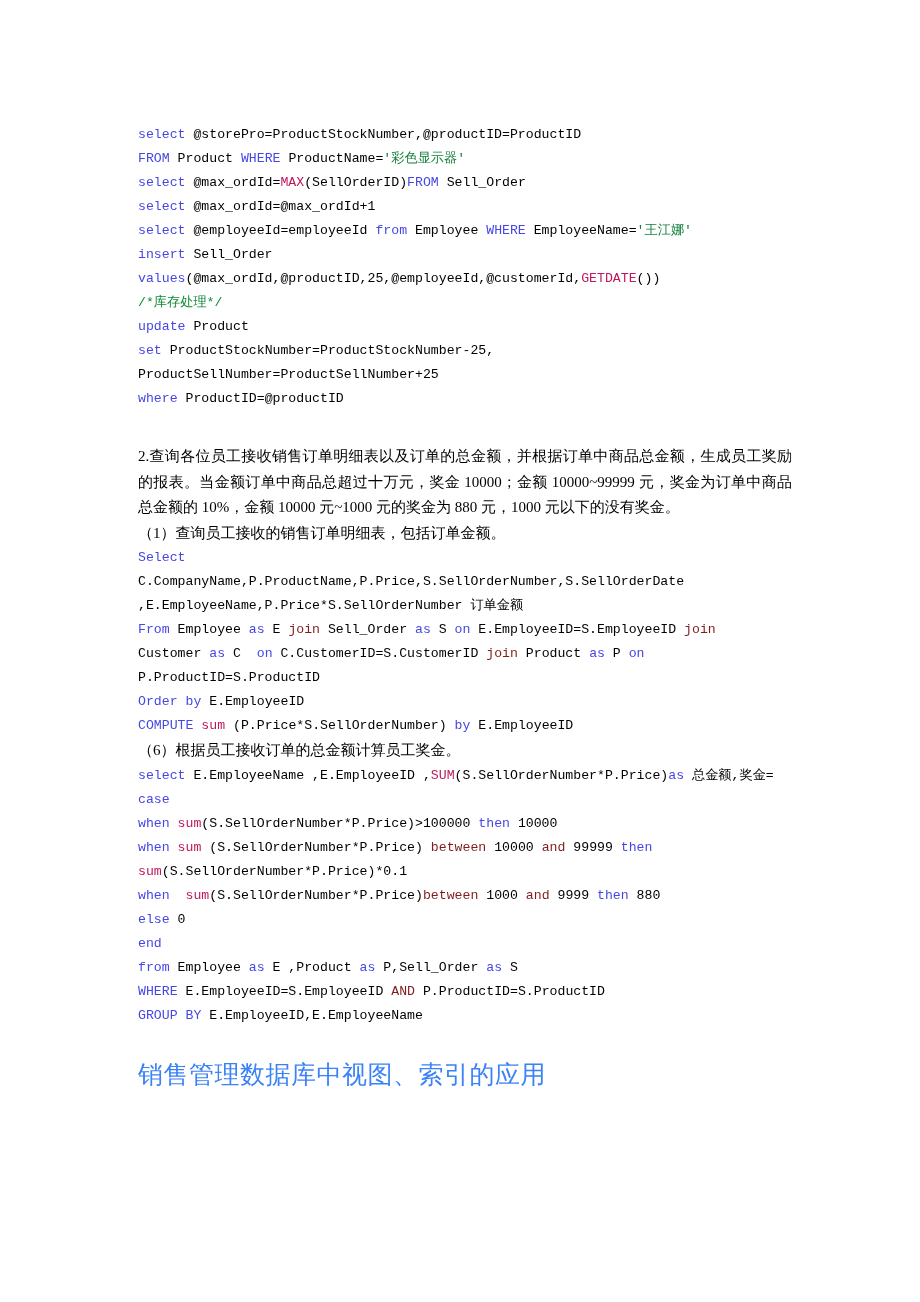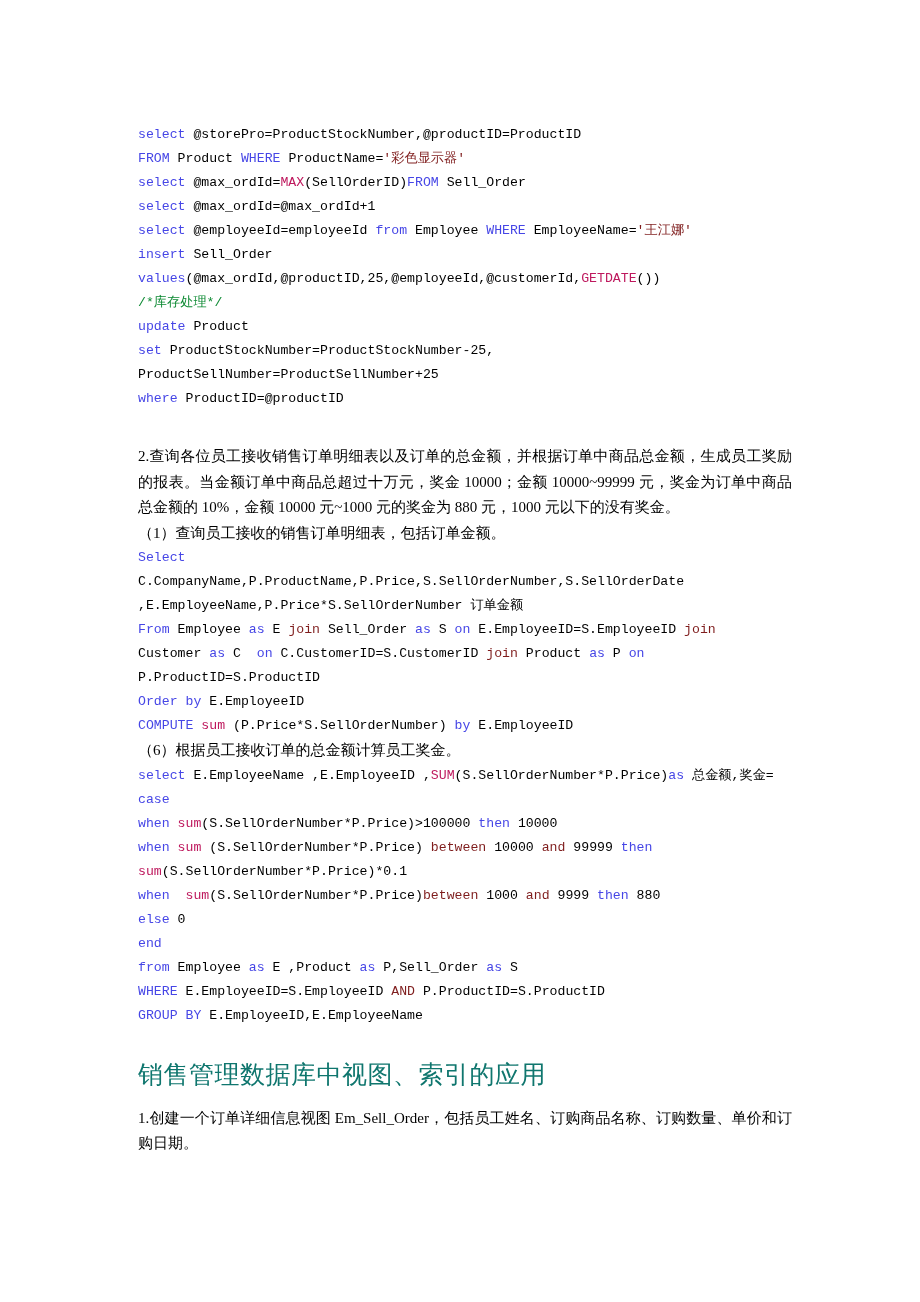--- a/index.html
+++ b/index.html
@@ -39,41 +39,41 @@
     white-space: pre-wrap;
     word-break: break-word;
     letter-spacing: 0px;
   }
   .code-line {
     min-height: 24px;
   }
   .k  { color: #4646E6; }            
   .kg { color: #7f1d1d; }            
   .fn { color: #be185d; }            
-  .st { color: #7f1d1d; }            
+  .st { color: #15803d; }            
   .cm { color: #0d8a33; margin-top: 36px; }            
   .pl { color: #000000; }            
 
   
   .para {
     font-family: "Liberation Serif", "DejaVu Serif", serif;
     font-size: 15px;
     line-height: 25.5px;
     color: #000000;
     text-align: justify;
     margin: 0;
   }
   .para-gap-top { margin-top: 19px; }
 
   
   .section-heading {
     font-family: "Liberation Serif", "DejaVu Serif", serif;
     font-size: 25px;
     font-weight: normal;
-    color: #0f766e;
+    color: #3b82f6;
     margin: 0;
     padding: 0;
     line-height: 34px;
     letter-spacing: 0.5px;
   }
   .heading-wrap { margin-top: 30px; }
   .after-heading { margin-top: 14px; }
   .spacer-14 { height: 14px; }
 </style>
 </head>
@@ -93,18 +93,15 @@
     <div class="code-block" id="code-block-2"><div class="code-line"><span class="k">Select</span></div><div class="code-line"><span class="pl">C.CompanyName,P.ProductName,P.Price,S.SellOrderNumber,S.SellOrderDate</span></div><div class="code-line"><span class="pl">,E.EmployeeName,P.Price*S.SellOrderNumber 订单金额</span></div><div class="code-line"><span class="k">From</span><span class="pl"> Employee </span><span class="k">as</span><span class="pl"> E </span><span class="kg">join</span><span class="pl"> Sell_Order </span><span class="k">as</span><span class="pl"> S </span><span class="k">on</span><span class="pl"> E.EmployeeID=S.EmployeeID </span><span class="kg">join</span></div><div class="code-line"><span class="pl">Customer </span><span class="k">as</span><span class="pl"> C  </span><span class="k">on</span><span class="pl"> C.CustomerID=S.CustomerID </span><span class="kg">join</span><span class="pl"> Product </span><span class="k">as</span><span class="pl"> P </span><span class="k">on</span></div><div class="code-line"><span class="pl">P.ProductID=S.ProductID</span></div><div class="code-line"><span class="k">Order</span><span class="pl"> </span><span class="k">by</span><span class="pl"> E.EmployeeID</span></div><div class="code-line"><span class="k">COMPUTE</span><span class="pl"> </span><span class="fn">sum</span><span class="pl"> (P.Price*S.SellOrderNumber) </span><span class="k">by</span><span class="pl"> E.EmployeeID</span></div></div>
 
     <p class="para">（6）根据员工接收订单的总金额计算员工奖金。</p>
 
     <div class="code-block" id="code-block-3"><div class="code-line"><span class="k">select</span><span class="pl"> E.EmployeeName ,E.EmployeeID ,</span><span class="fn">SUM</span><span class="pl">(S.SellOrderNumber*P.Price)</span><span class="k">as</span><span class="pl"> 总金额,奖金=</span></div><div class="code-line"><span class="k">case</span></div><div class="code-line"><span class="k">when</span><span class="pl"> </span><span class="fn">sum</span><span class="pl">(S.SellOrderNumber*P.Price)&gt;100000 </span><span class="k">then</span><span class="pl"> 10000</span></div><div class="code-line"><span class="k">when</span><span class="pl"> </span><span class="fn">sum</span><span class="pl"> (S.SellOrderNumber*P.Price) </span><span class="kg">between</span><span class="pl"> 10000 </span><span class="kg">and</span><span class="pl"> 99999 </span><span class="k">then</span></div><div class="code-line"><span class="fn">sum</span><span class="pl">(S.SellOrderNumber*P.Price)*0.1</span></div><div class="code-line"><span class="k">when</span><span class="pl">  </span><span class="fn">sum</span><span class="pl">(S.SellOrderNumber*P.Price)</span><span class="kg">between</span><span class="pl"> 1000 </span><span class="kg">and</span><span class="pl"> 9999 </span><span class="k">then</span><span class="pl"> 880</span></div><div class="code-line"><span class="k">else</span><span class="pl"> 0</span></div><div class="code-line"><span class="k">end</span></div><div class="code-line"><span class="k">from</span><span class="pl"> Employee </span><span class="k">as</span><span class="pl"> E ,Product </span><span class="k">as</span><span class="pl"> P,Sell_Order </span><span class="k">as</span><span class="pl"> S</span></div><div class="code-line"><span class="k">WHERE</span><span class="pl"> E.EmployeeID=S.EmployeeID </span><span class="kg">AND</span><span class="pl"> P.ProductID=S.ProductID</span></div><div class="code-line"><span class="k">GROUP BY</span><span class="pl"> E.EmployeeID,E.EmployeeName</span></div></div>
 
     <div class="heading-wrap">
       <h2 class="section-heading">销售管理数据库中视图、索引的应用</h2>
     </div>
 
-    <div class="after-heading">
-      <p class="para">1.创建一个订单详细信息视图 Em_Sell_Order，包括员工姓名、订购商品名称、订购数量、单价和订购日期。</p>
-    </div>
 
   </div>
 </div>
 
 </body></html>

